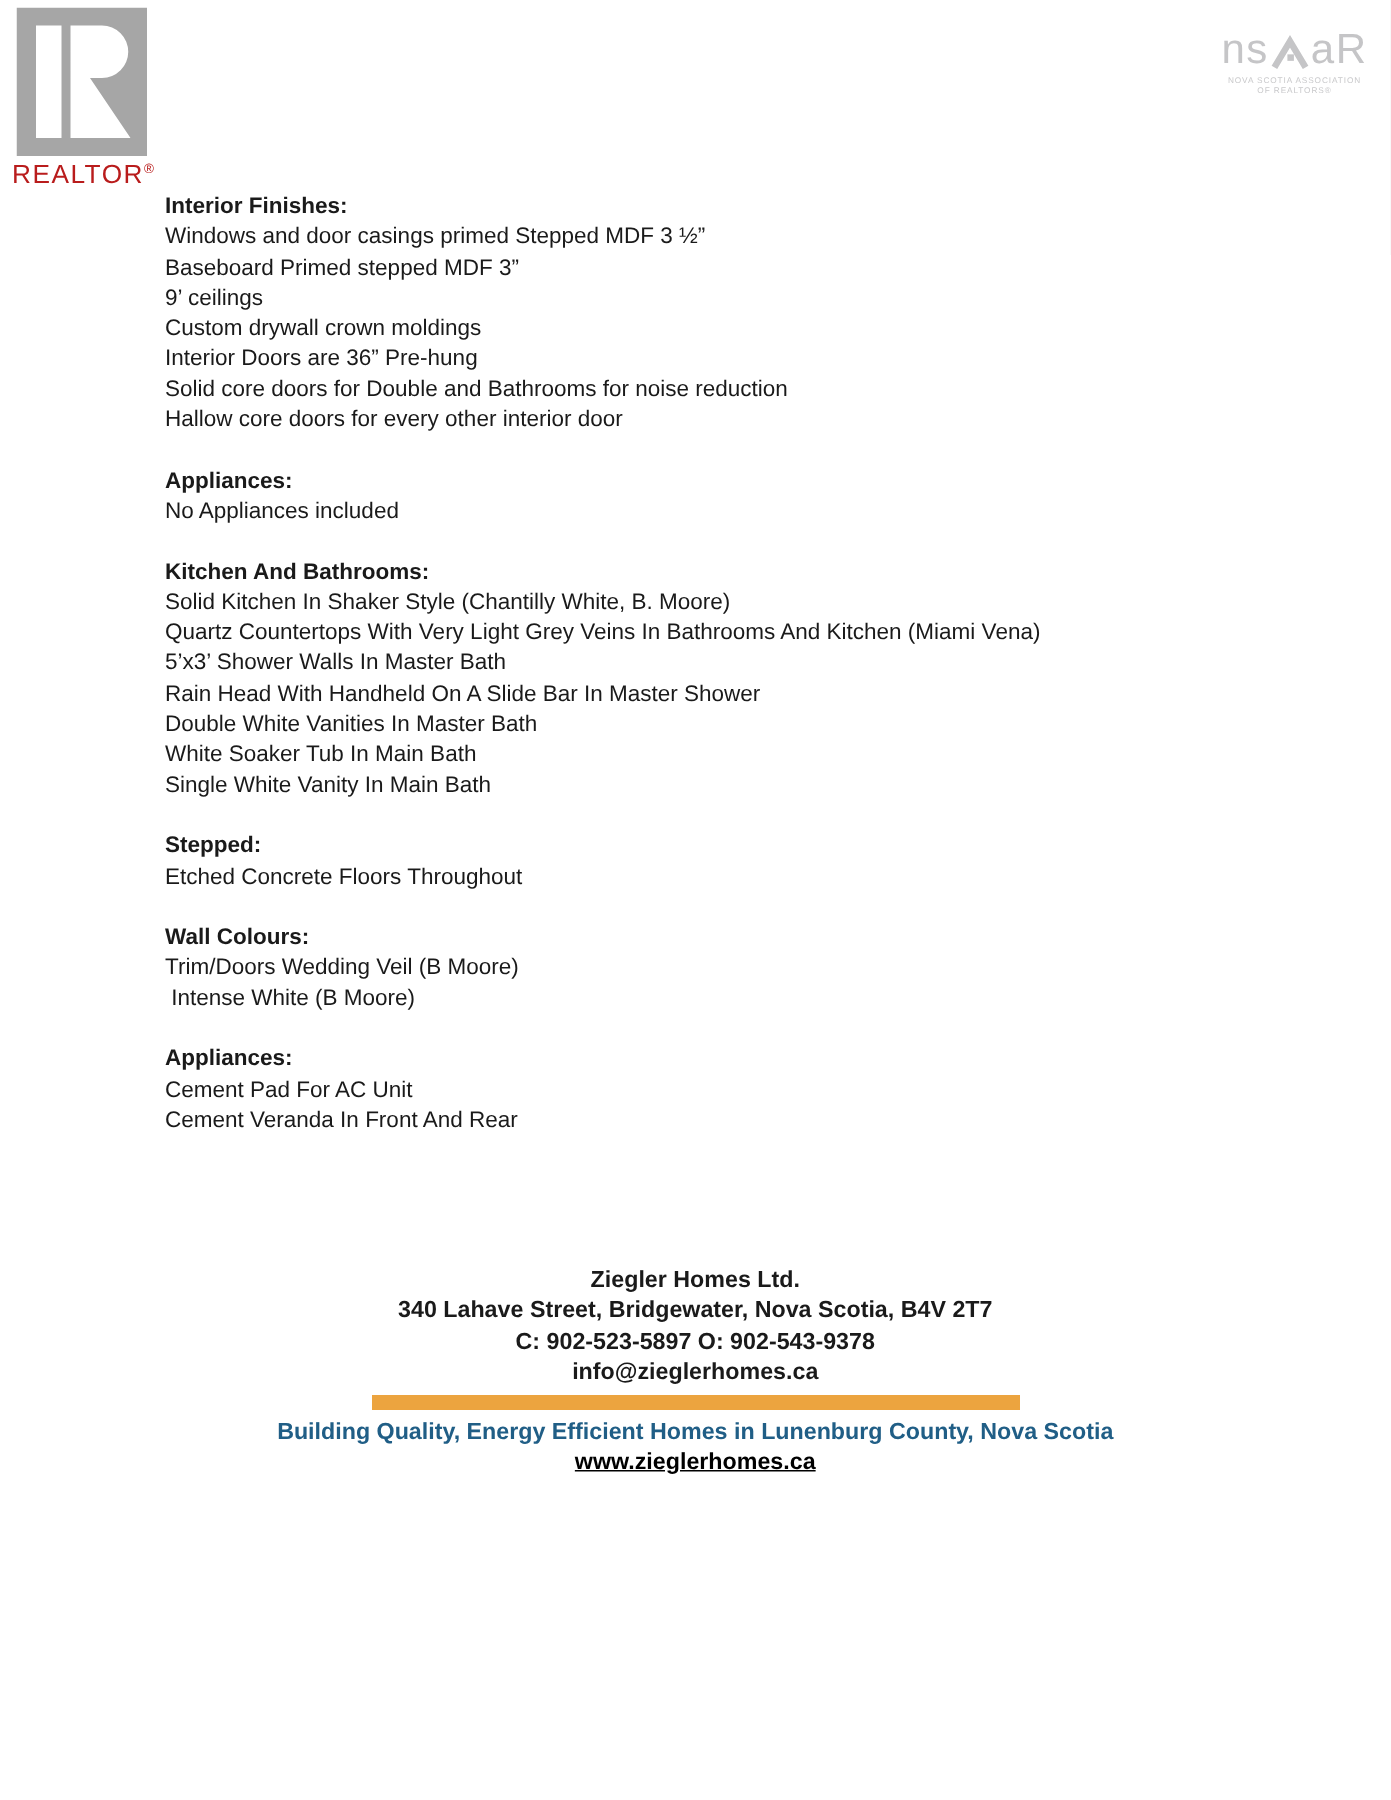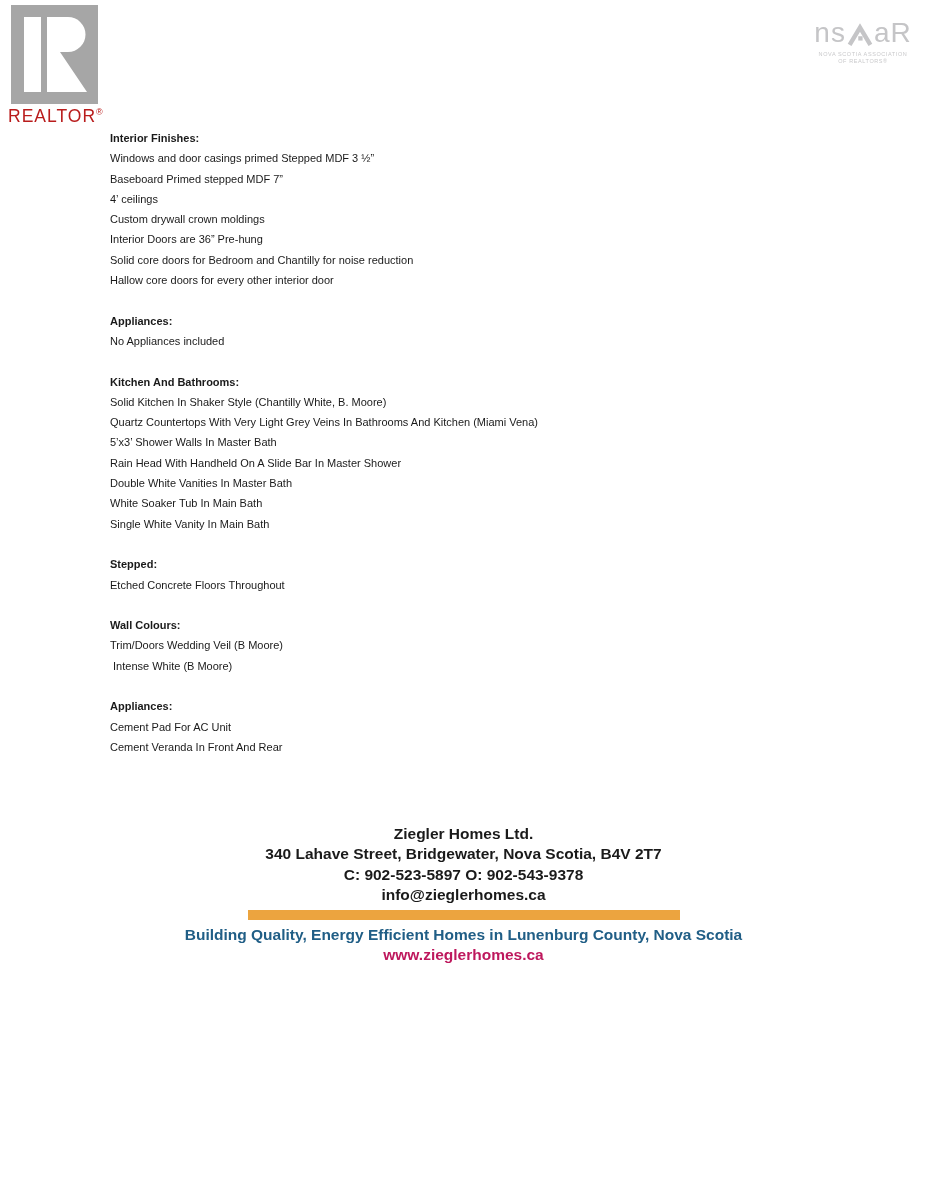--- a/index.html
+++ b/index.html
@@ -68,32 +68,32 @@
     line-height:6.5px;
     white-space:nowrap;
   }
 
   
   .content{
     position:absolute;
     left:110px;
     top:128px;
     width:720px;
-    font-size:11px;
+    font-size:15px;
     line-height:20.3px;
   }
   .section + .section{margin-top:20.3px;}
   .section-heading{font-weight:700;white-space:pre-wrap;}
   .feature-line{white-space:pre-wrap;}
 
   
   .footer{
     position:absolute;
     left:0;
-    top:824px;
+    top:844px;
     width:927px;
     text-align:center;
     font-size:15.5px;
     line-height:20.3px;
     font-weight:700;
   }
   .contact-line{white-space:pre-wrap;}
   .divider{
     width:432px;
     height:10px;
@@ -126,25 +126,25 @@
       <span>aR</span>
     </div>
     <div class="nsar-sub">NOVA SCOTIA ASSOCIATION</div>
     <div class="nsar-sub2">OF REALTORS®</div>
   </div>
 
   <div class="content">
       <div class="section">
         <div class="section-heading">Interior Finishes:</div>
         <div class="feature-line">Windows and door casings primed Stepped MDF 3 ½”</div>
-        <div class="feature-line">Baseboard Primed stepped MDF 7”</div>
-        <div class="feature-line">4’ ceilings</div>
+        <div class="feature-line">Baseboard Primed stepped MDF 3”</div>
+        <div class="feature-line">9’ ceilings</div>
         <div class="feature-line">Custom drywall crown moldings</div>
         <div class="feature-line">Interior Doors are 36” Pre-hung</div>
-        <div class="feature-line">Solid core doors for Bedroom and Chantilly for noise reduction</div>
+        <div class="feature-line">Solid core doors for Double and Bathrooms for noise reduction</div>
         <div class="feature-line">Hallow core doors for every other interior door</div>
       </div>
       <div class="section">
         <div class="section-heading">Appliances:</div>
         <div class="feature-line">No Appliances included</div>
       </div>
       <div class="section">
         <div class="section-heading">Kitchen And Bathrooms:</div>
         <div class="feature-line">Solid Kitchen In Shaker Style (Chantilly White, B. Moore)</div>
         <div class="feature-line">Quartz Countertops With Very Light Grey Veins In Bathrooms And Kitchen (Miami Vena)</div>
@@ -170,16 +170,16 @@
       </div>
     </div>
 
   <div class="footer">
     <div class="contact-line">Ziegler Homes Ltd.</div>
     <div class="contact-line">340 Lahave Street, Bridgewater, Nova Scotia, B4V 2T7</div>
     <div class="contact-line">C: 902-523-5897 O: 902-543-9378</div>
     <div class="contact-line">info@zieglerhomes.ca</div>
     <div class="divider" style="background: rgb(236, 164, 63);"></div>
     <div class="tagline-line" style="color: rgb(32, 94, 134);">Building Quality, Energy Efficient Homes in Lunenburg County, Nova Scotia</div>
-    <div class="tagline-line" style="color: #be185d;">www.zieglerhomes.ca</div>
+    <div class="tagline-line" style="color: #000000; text-decoration: underline;">www.zieglerhomes.ca</div>
   </div>
 
 </div>
 
 </body></html>

